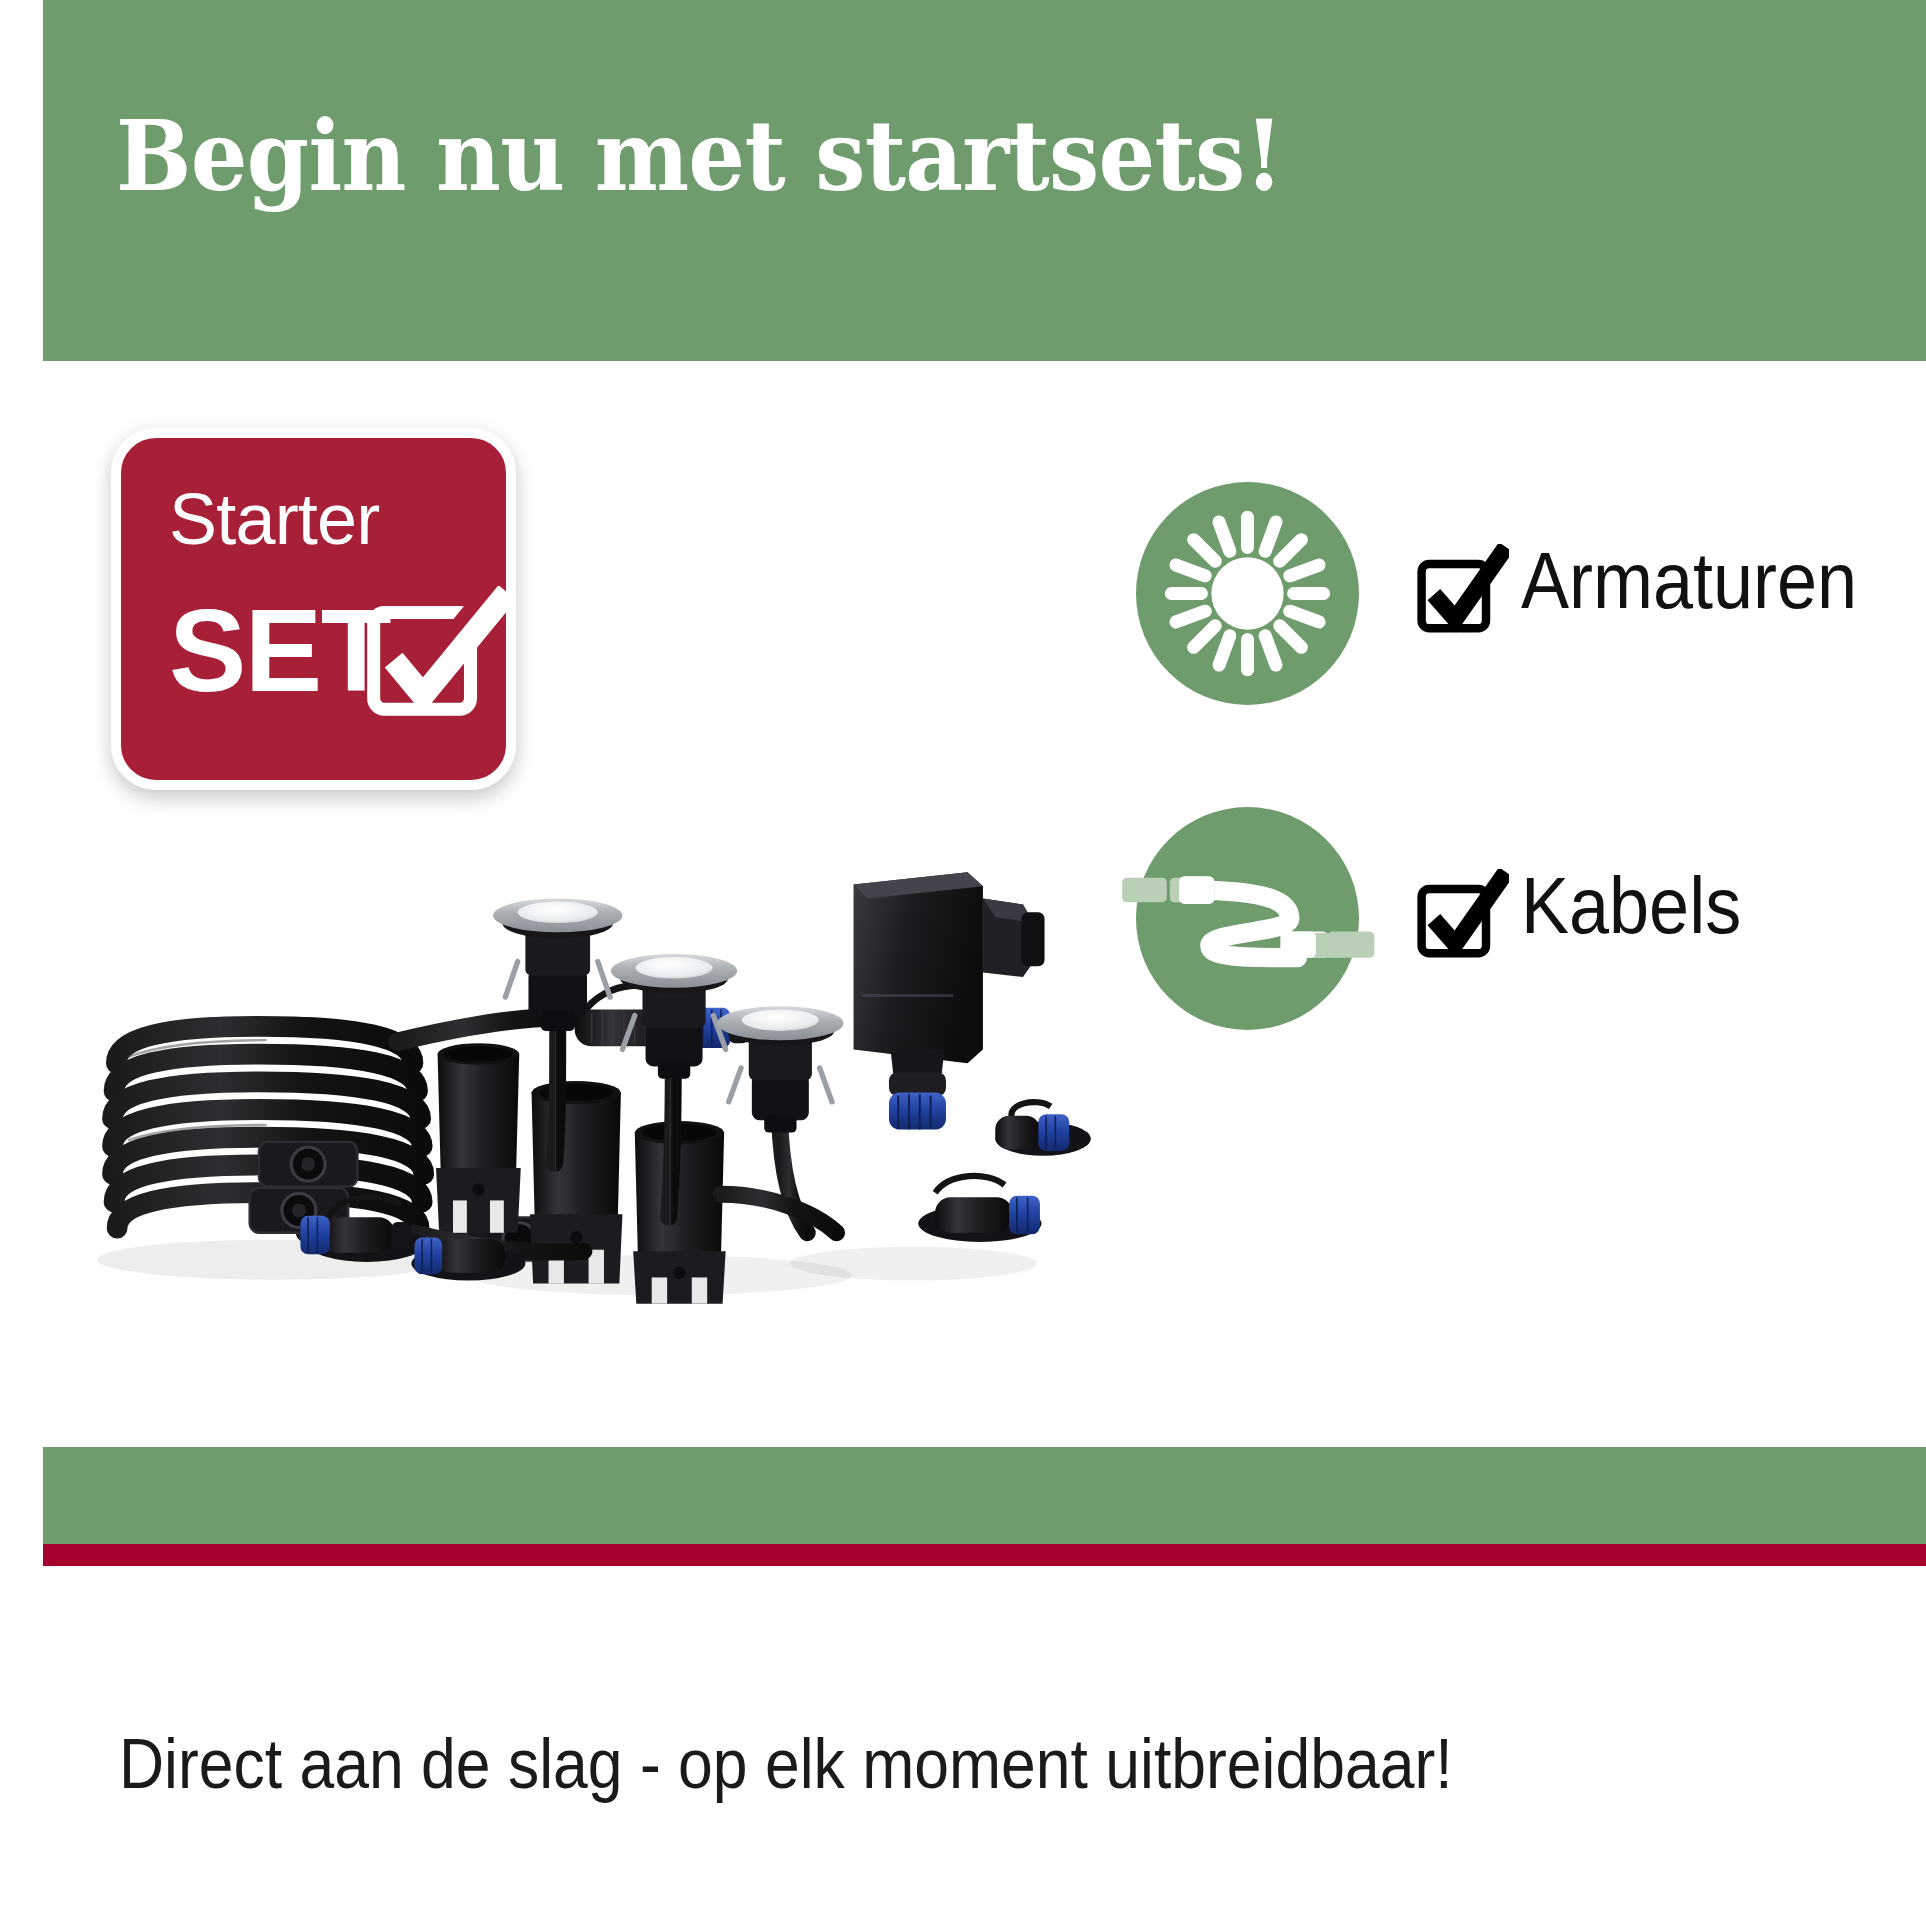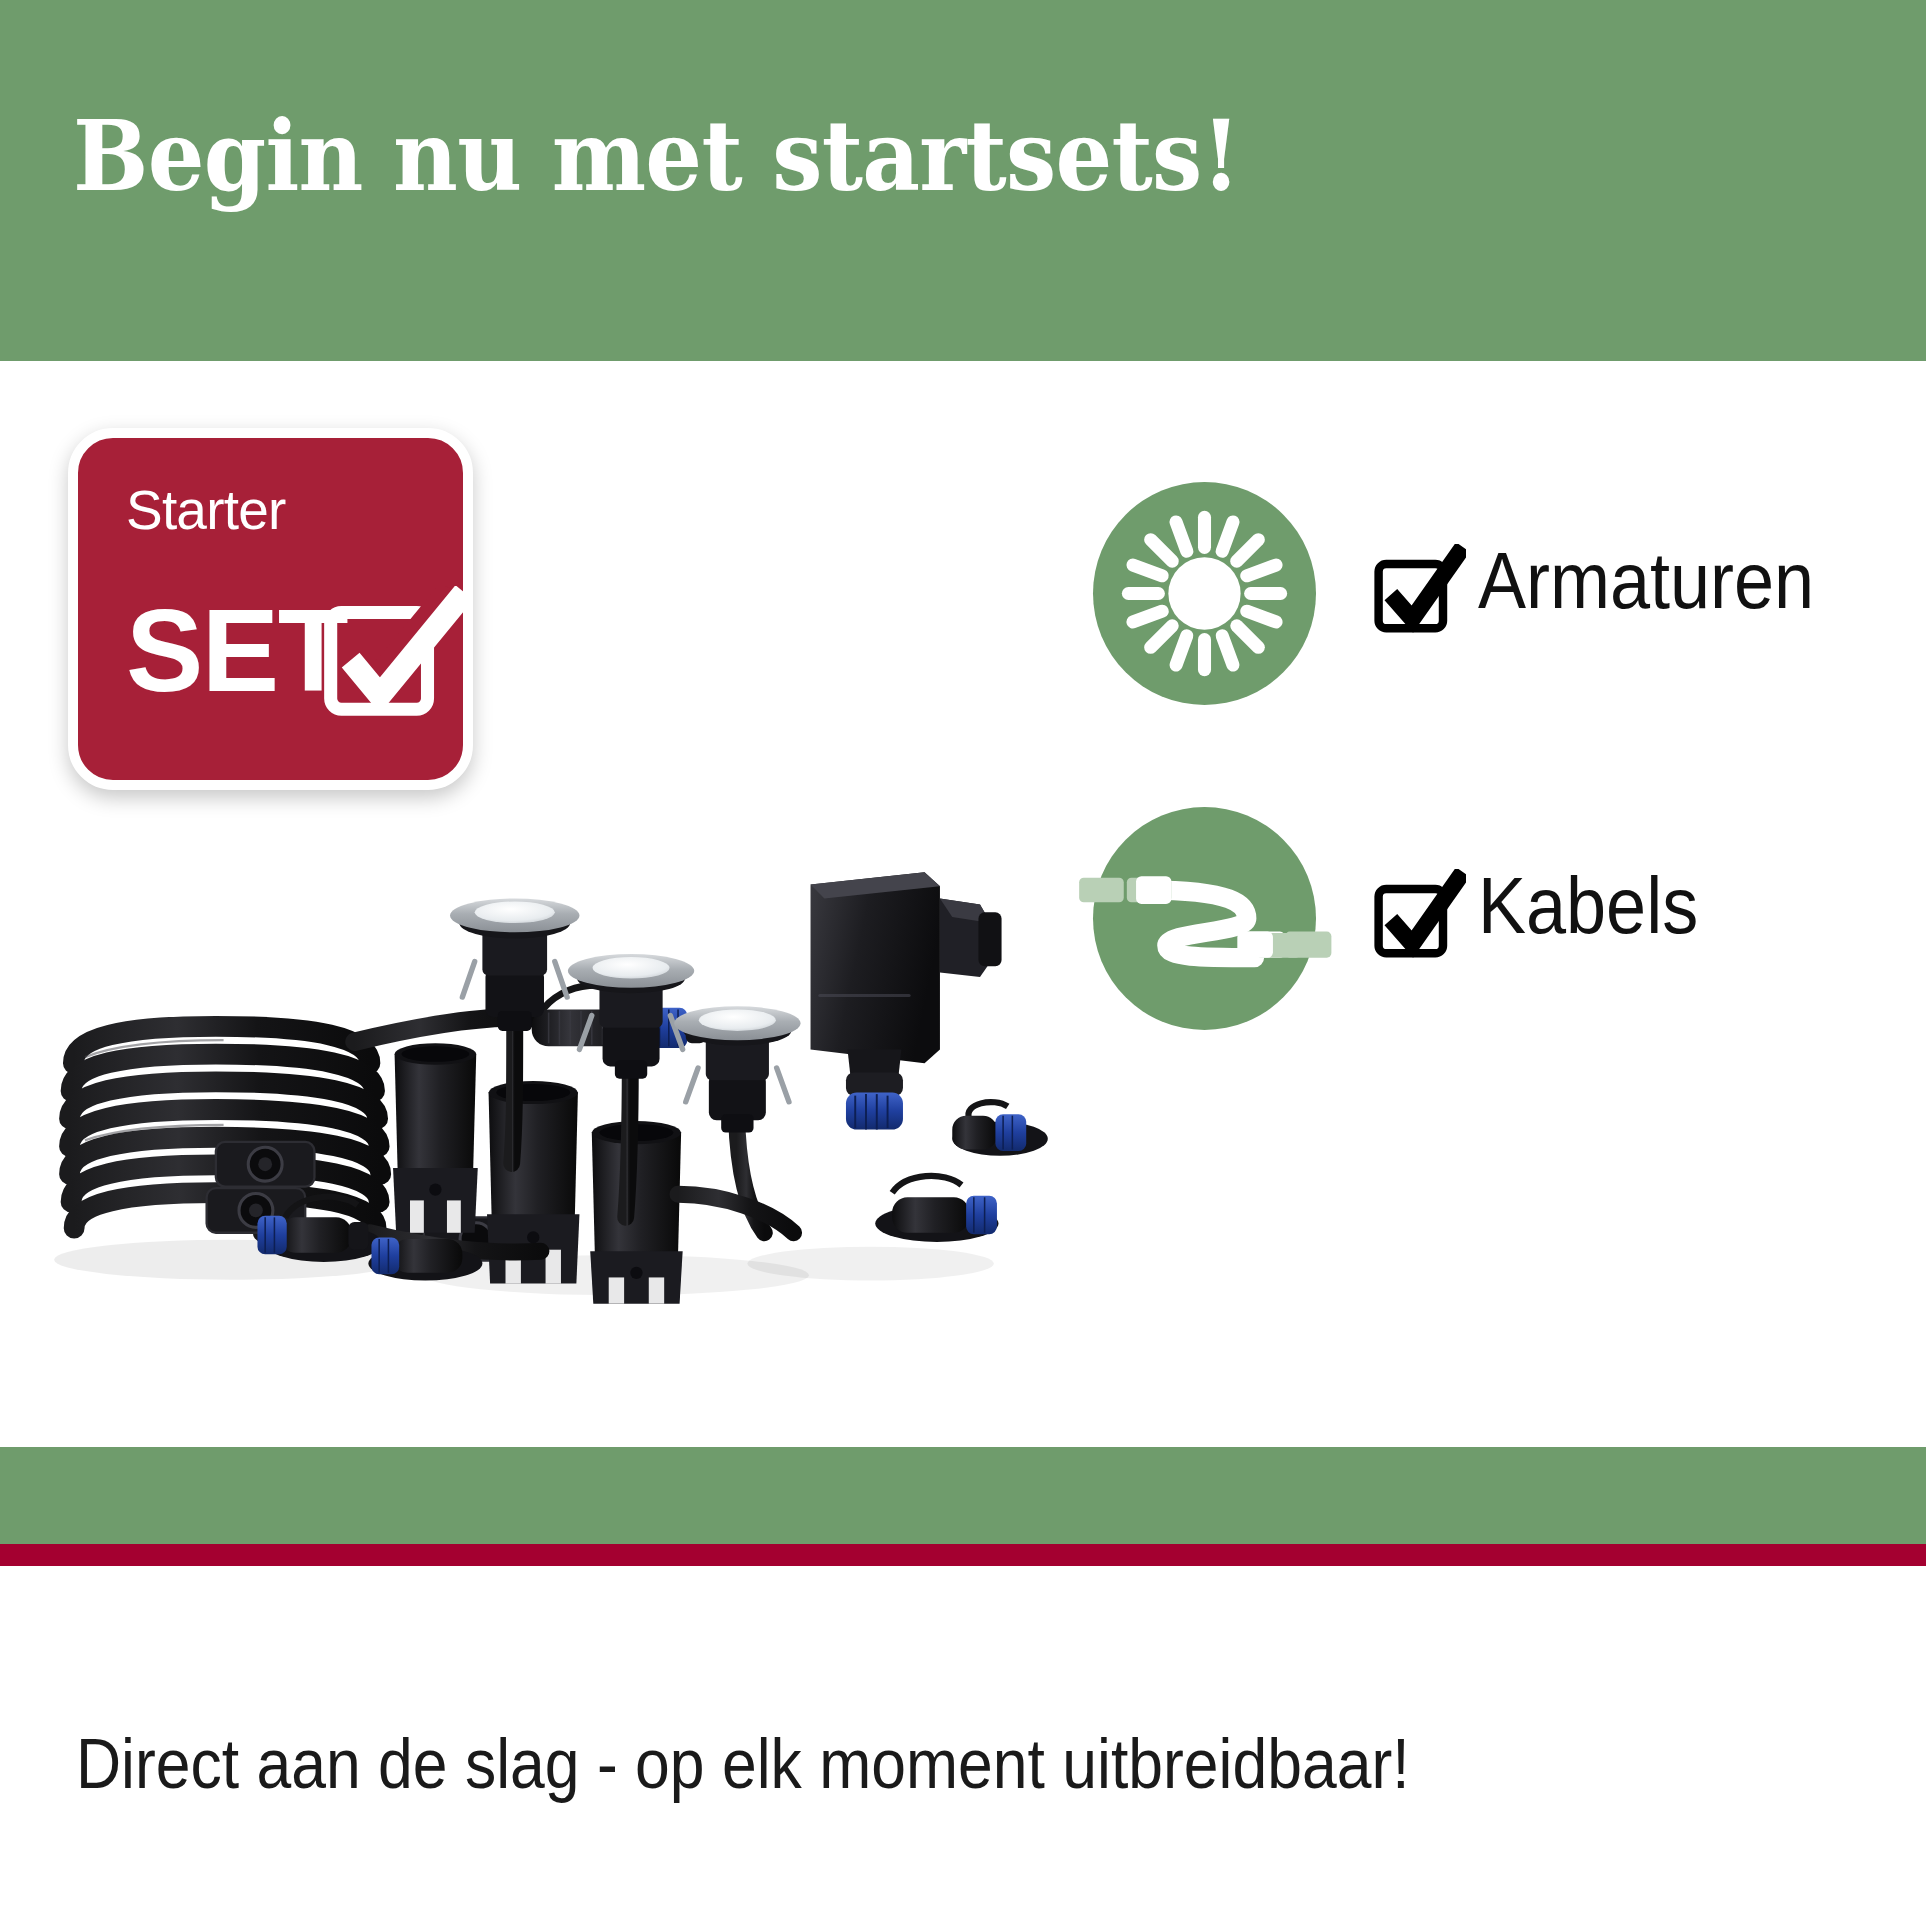--- a/index.html
+++ b/index.html
@@ -3,21 +3,21 @@
 <meta charset="utf-8">
 <style>
   html,body{margin:0;padding:0;}
   body{
     width:1926px;height:1926px;
     background:#ffffff;
     font-family:"Liberation Sans", sans-serif;
     overflow:hidden;
     position:relative;
   }
-  .stage{position:absolute;inset:0;width:1686px;height:1926px;background:#fff;}
+  .stage{position:absolute;inset:0;width:1686px;height:1926px;background:#fff;margin-left:43px;}
 
   
   .header-band{
     position:absolute;left:0;top:0;width:1926px;height:361px;
     background:#6f9c6c;
   }
   .header-title{
     position:absolute;left:73px;top:108px;
     font-family:"DejaVu Serif", serif;
     font-weight:700;
@@ -35,21 +35,21 @@
     position:absolute;left:68px;top:428px;
     width:405px;height:362px;
     background:#a72038;
     border-radius:45px;
     border:10.8px solid #ffffff;
     box-sizing:border-box;
     box-shadow:0 7.7px 20px rgba(0,0,0,0.22);
   }
   .badge-starter{
     position:absolute;left:48px;top:40px;
-    font-size:55px;font-weight:400;color:#fff;
+    font-size:72px;font-weight:400;color:#fff;
     font-family:"Liberation Sans", sans-serif;
     letter-spacing:-0.8px;
   }
   .badge-set{
     position:absolute;left:48px;top:146px;
     font-size:116px;font-weight:700;color:#fff;
     font-family:"Liberation Sans", sans-serif;
     letter-spacing:-1.5px;
     text-align:center;
   }

